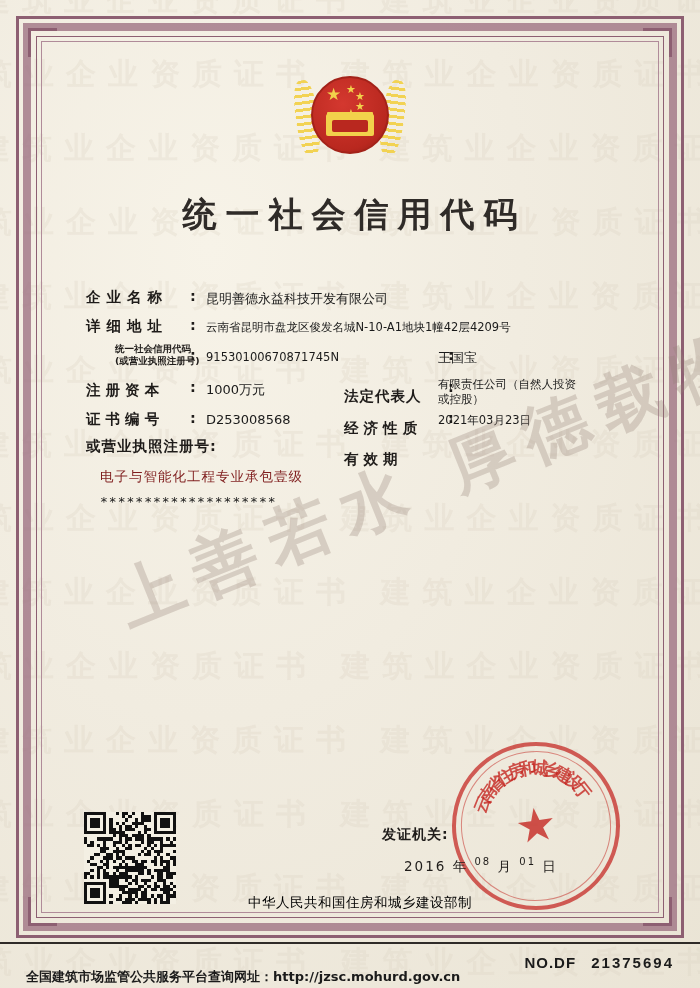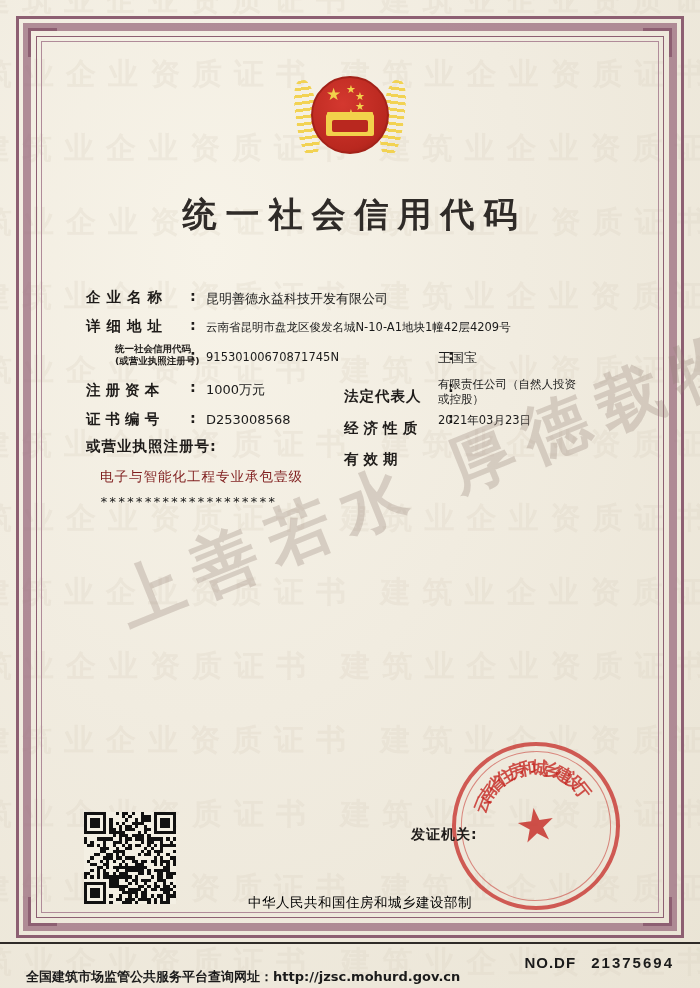--- a/index.html
+++ b/index.html
@@ -292,21 +292,20 @@
   
   .issuer {
     position: absolute;
     left: 382px;
     top: 826px;
     font-family: "DejaVu Sans", sans-serif;
     font-size: 14px;
     font-weight: bold;
     color: #1f1c1a;
     letter-spacing: 1px;
-    margin-left: 29px;
   }
   .issue-date {
     position: absolute;
     left: 404px;
     top: 856px;
     font-family: "DejaVu Sans", sans-serif;
     font-size: 13.5px;
     color: #1f1c1a;
     letter-spacing: 2px;
   }
@@ -960,20 +959,28 @@
         <span class="seal-char" style="transform: translate(12.0589px, -56.7326px) rotate(12deg) translate(-50%, -50%);">城</span>
         <span class="seal-char" style="transform: translate(23.5907px, -52.9856px) rotate(24deg) translate(-50%, -50%);">乡</span>
         <span class="seal-char" style="transform: translate(34.0915px, -46.923px) rotate(36deg) translate(-50%, -50%);">建</span>
         <span class="seal-char" style="transform: translate(43.1024px, -38.8096px) rotate(48deg) translate(-50%, -50%);">设</span>
         <span class="seal-char" style="transform: translate(50.2295px, -29px) rotate(60deg) translate(-50%, -50%);">厅</span>
       </div>
     <div class="seal-star">★</div>
   </div>
 
   <div class="issuer">发证机关:</div>
+  <div class="issue-date">
+    <span>2016</span>
+    <span> 年</span>
+    <span class="sup">08</span>
+    <span> 月</span>
+    <span class="sup">01</span>
+    <span> 日</span>
+  </div>
 
   <div class="ministry">中华人民共和国住房和城乡建设部制</div>
 
   <div class="footer">
     <div class="footer-left">全国建筑市场监管公共服务平台查询网址：http://jzsc.mohurd.gov.cn</div>
     <div class="footer-right">
       <span class="no">NO.DF</span>
       <span class="num">21375694</span>
     </div>
   </div>

